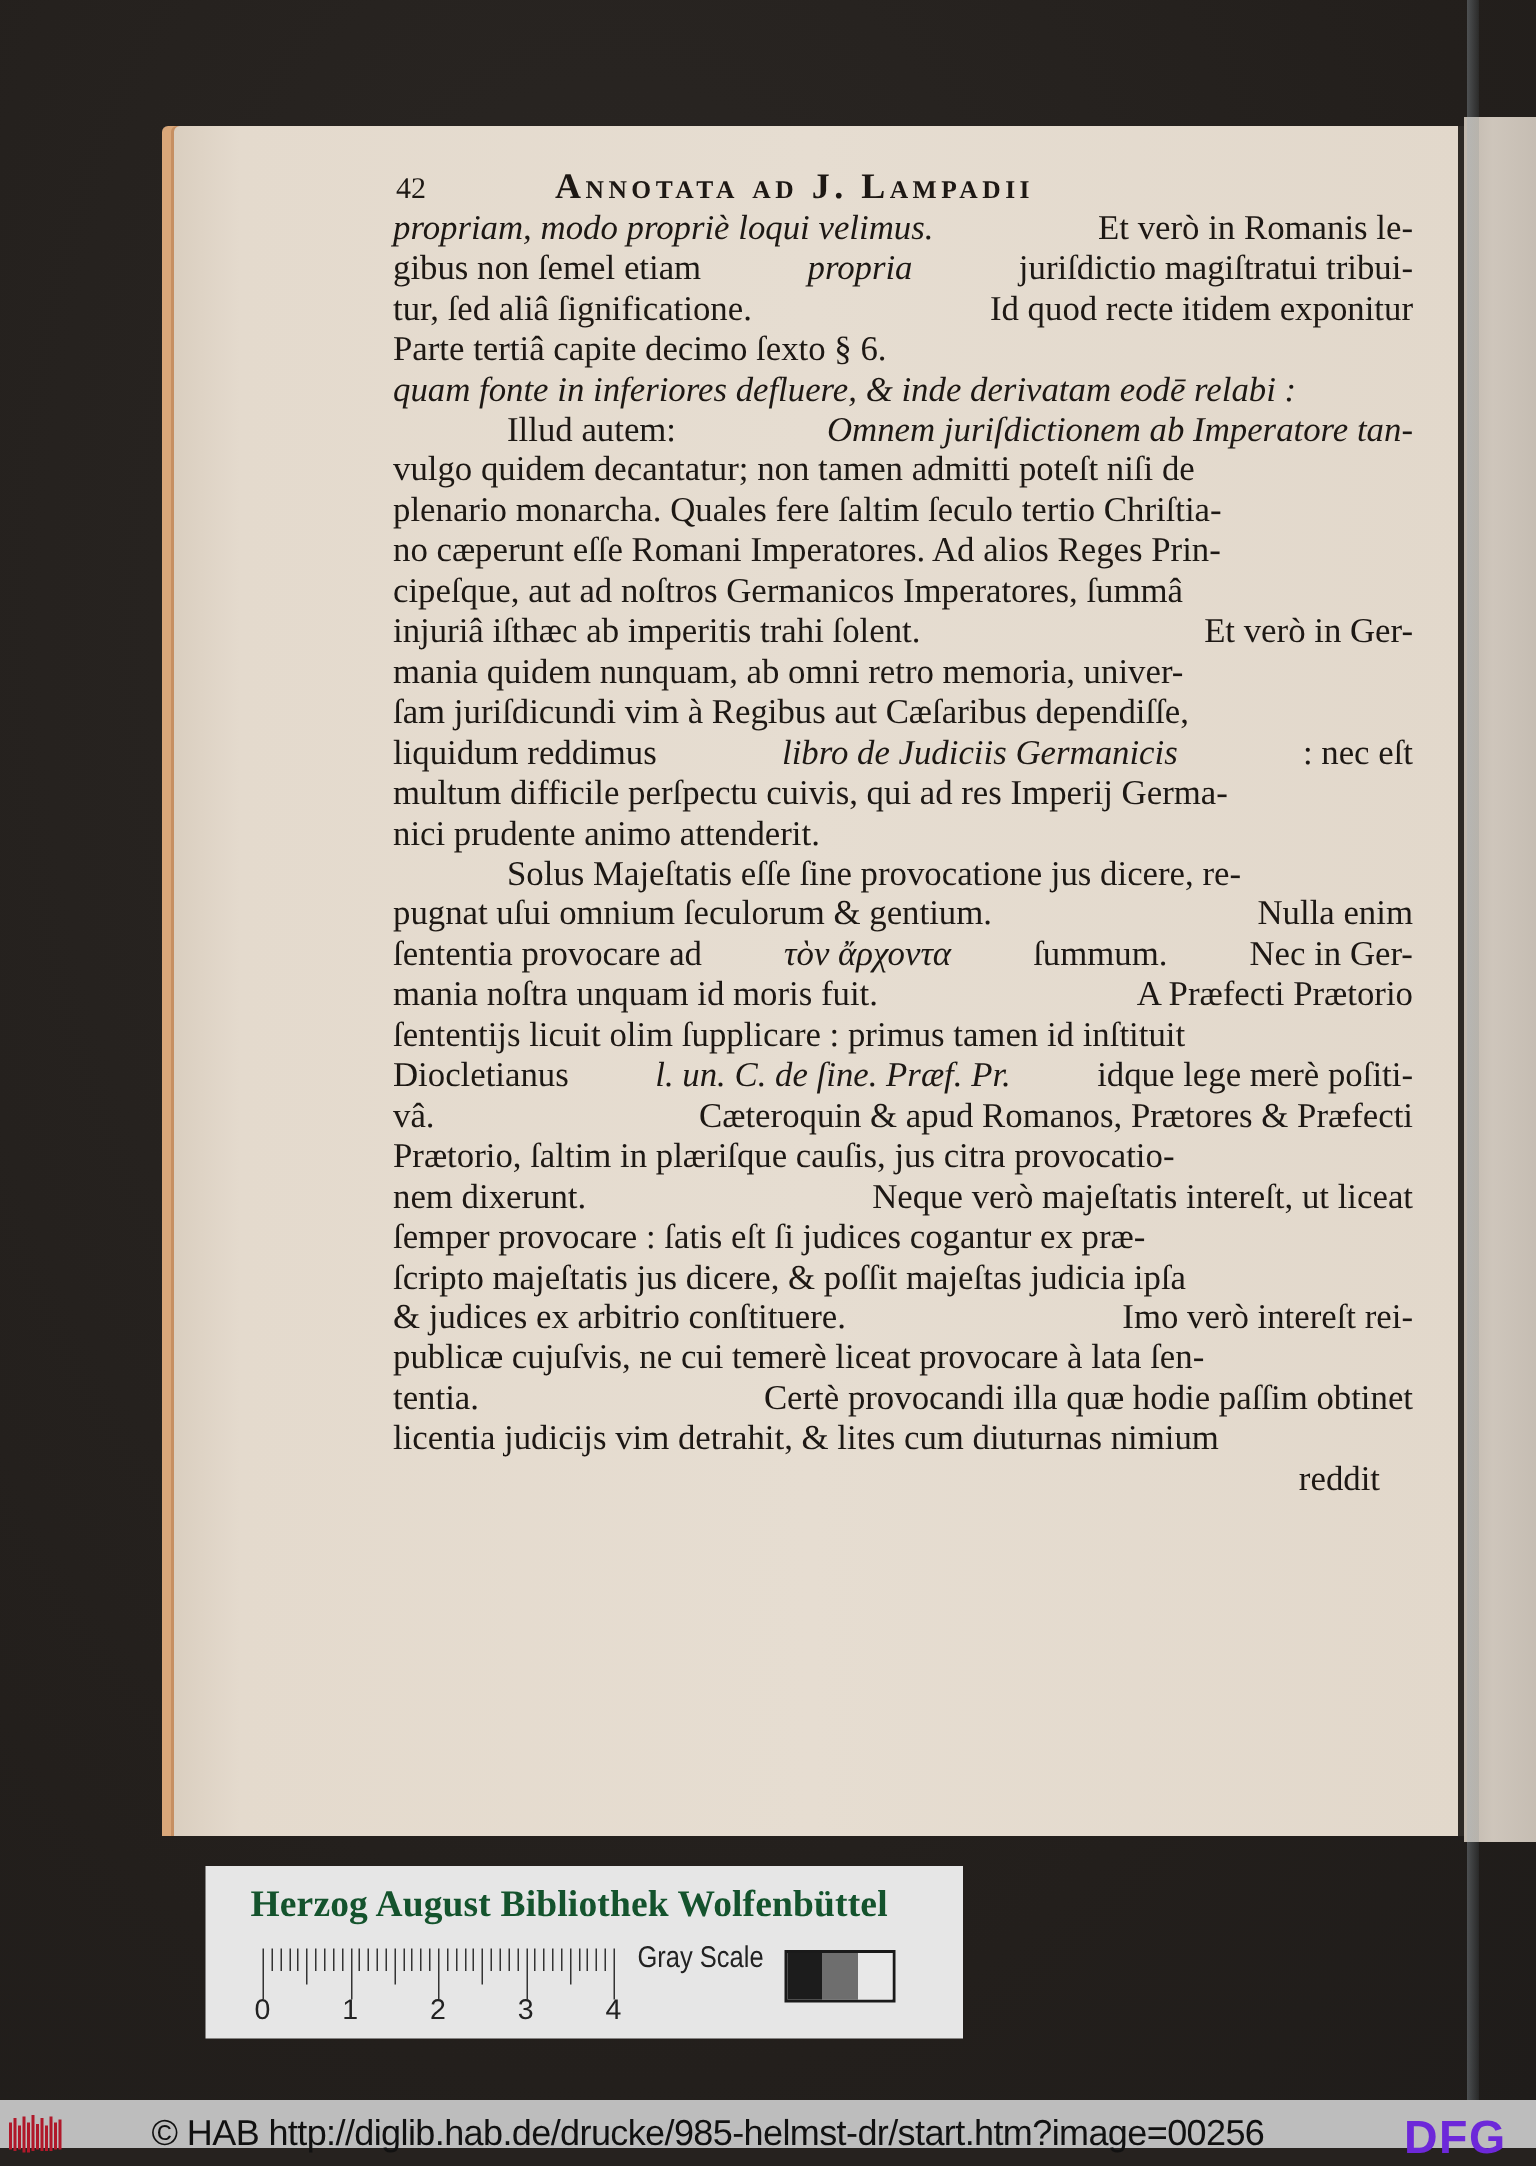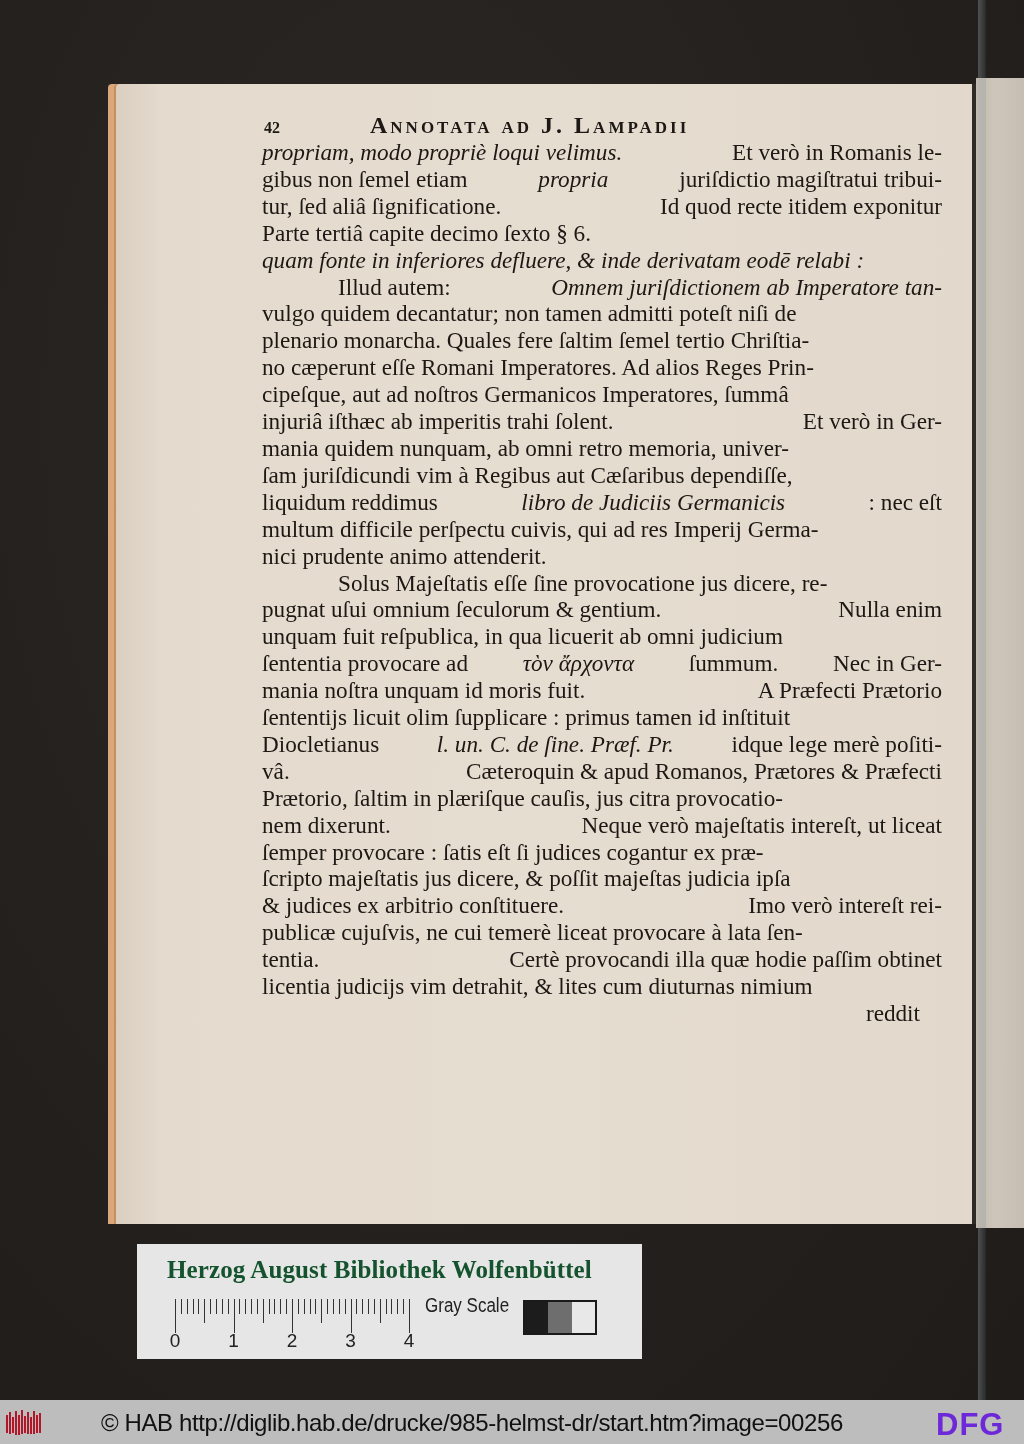--- a/index.html
+++ b/index.html
@@ -40,21 +40,21 @@
     color: rgba(60,50,40,0.35); font-size: 20px; line-height: 34px; text-align: center;
   }
   .text-block {
     position: absolute; left: 262px; top: 112px; width: 680px;
     color: #1d1814;
     font-size: 23.2px; line-height: 26.9px;
   }
   .running-head {
     display: flex; align-items: baseline; height: 27px;
   }
-  .folio { font-size: 16px; font-weight: bold; width: 106px; padding-left: 2px; }
+  .folio { font-size: 20px; font-weight: normal; width: 106px; padding-left: 2px; }
   .head-title { font-variant: small-caps; letter-spacing: 3px; font-size: 24px; font-weight: bold; }
   .line { white-space: nowrap; display: flex; justify-content: space-between; }
   .line.last { justify-content: flex-start; }
   .line.indent { padding-left: 76px; }
   .line.catch { justify-content: flex-end; }
   .it { font-style: italic; }
 
   .hab-label {
     position: absolute; left: 137px; top: 1244px; width: 505px; height: 115px;
     background: #e6e6e6;
@@ -70,21 +70,21 @@
     position: absolute; left: 288px; top: 50px; font-family: "Liberation Sans", sans-serif;
     font-size: 20px; color: #222; transform: scaleX(0.85); transform-origin: left;
   }
   .gray-scale {
     position: absolute; left: 386px; top: 56px; width: 74px; height: 35px;
     border: 2px solid #1a1a1a; display: flex; box-sizing: border-box;
   }
   .gs-swatch { flex: 1; }
 
   .footer {
-    position: absolute; left: 0; top: 1400px; width: 1024px; height: 44px;
+    position: absolute; left: 0; top: 1400px; width: 1024px; height: 32px;
     background: #bdbdbd; display: flex; align-items: center;
     font-family: "Liberation Sans", sans-serif;
   }
   .hab-logo { position: absolute; left: 4px; top: 9px; width: 42px; height: 28px; }
   .footer-text {
     position: absolute; left: 101px; top: 9px; font-size: 24px; color: #111; white-space: nowrap;
     letter-spacing: -0.4px;
   }
   .dfg-logo {
     position: absolute; left: 936px; top: 7px; font-family: "Liberation Sans", sans-serif;
@@ -128,21 +128,21 @@
         <span><span class="it">quam fonte in inferiores defluere, &amp; inde derivatam eodē relabi :</span></span>
       </div>
       <div class="line indent">
         <span>Illud autem: </span>
         <span class="it">Omnem juriſdictionem ab Imperatore tan-</span>
       </div>
       <div class="line">
         <span><span>vulgo quidem decantatur; non tamen admitti poteſt niſi de</span></span>
       </div>
       <div class="line">
-        <span><span>plenario monarcha. Quales fere ſaltim ſemel tertio Chriſtia-</span></span>
+        <span><span>plenario monarcha. Quales fere ſaltim ſeculo tertio Chriſtia-</span></span>
       </div>
       <div class="line">
         <span><span>no cæperunt eſſe Romani Imperatores. Ad alios Reges Prin-</span></span>
       </div>
       <div class="line">
         <span><span>cipeſque, aut ad noſtros Germanicos Imperatores, ſummâ</span></span>
       </div>
       <div class="line">
         <span>injuriâ iſthæc ab imperitis trahi ſolent.</span>
         <span>Et verò in Ger-</span>
@@ -163,23 +163,20 @@
       </div>
       <div class="line last">
         <span><span>nici prudente animo attenderit.</span></span>
       </div>
       <div class="line indent">
         <span><span>Solus Majeſtatis eſſe ſine provocatione jus dicere, re-</span></span>
       </div>
       <div class="line">
         <span>pugnat uſui omnium ſeculorum &amp; gentium.</span>
         <span>Nulla enim</span>
-      </div>
-      <div class="line">
-        <span><span>unquam fuit reſpublica, in qua licuerit ab omni judicium</span></span>
       </div>
       <div class="line">
         <span>ſententia provocare ad </span>
         <span class="it">τὸν ἄρχοντα</span>
         <span> ſummum.</span>
         <span>Nec in Ger-</span>
       </div>
       <div class="line">
         <span>mania noſtra unquam id moris fuit.</span>
         <span>A Præfecti Prætorio</span>

